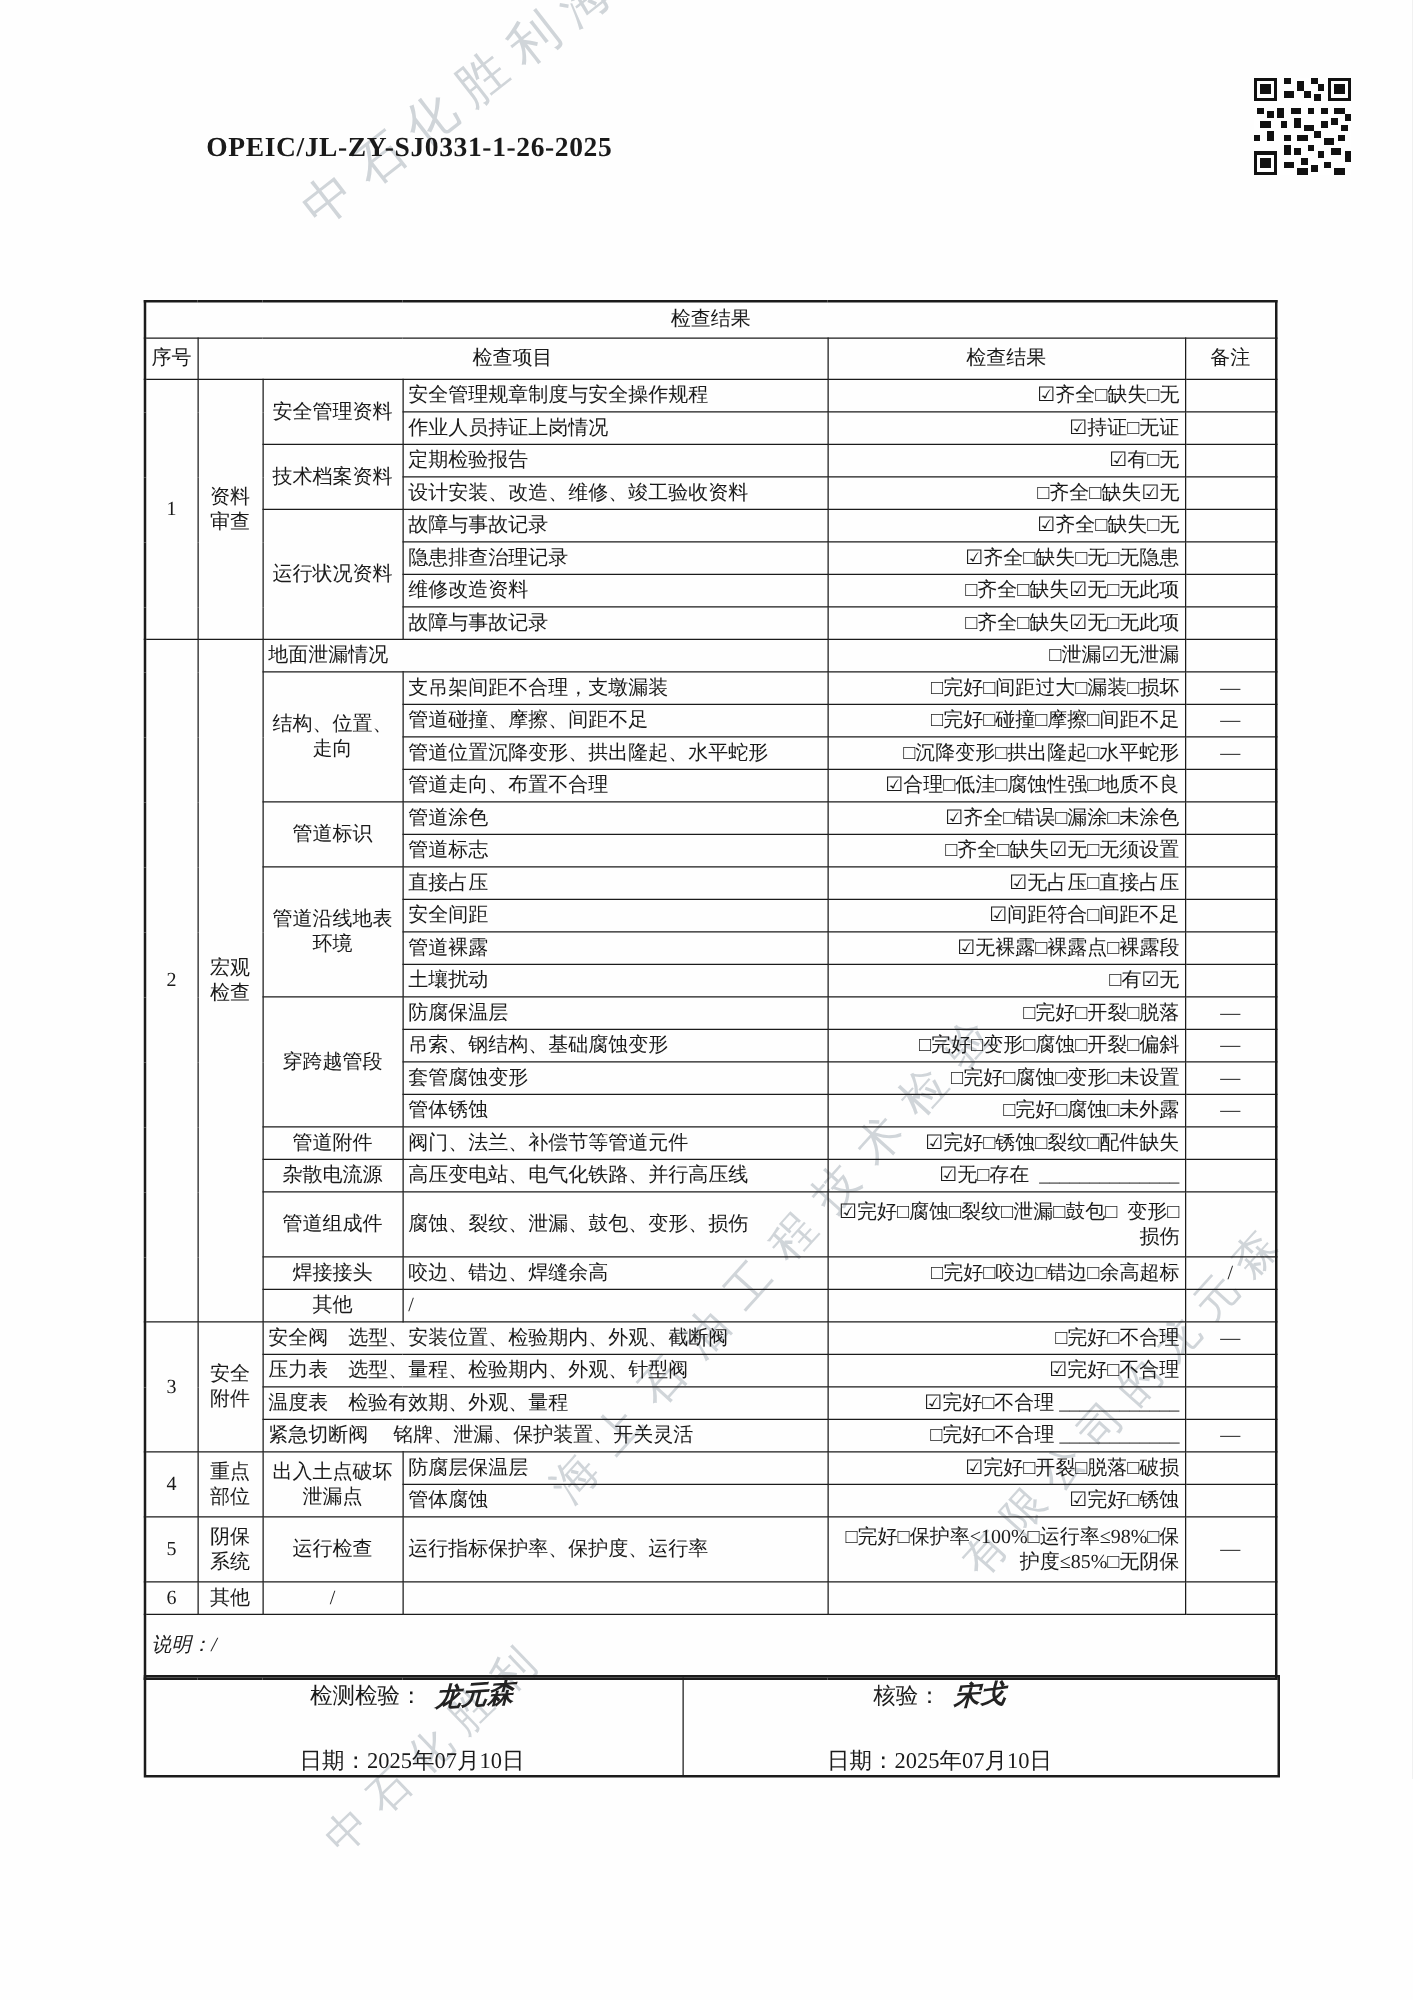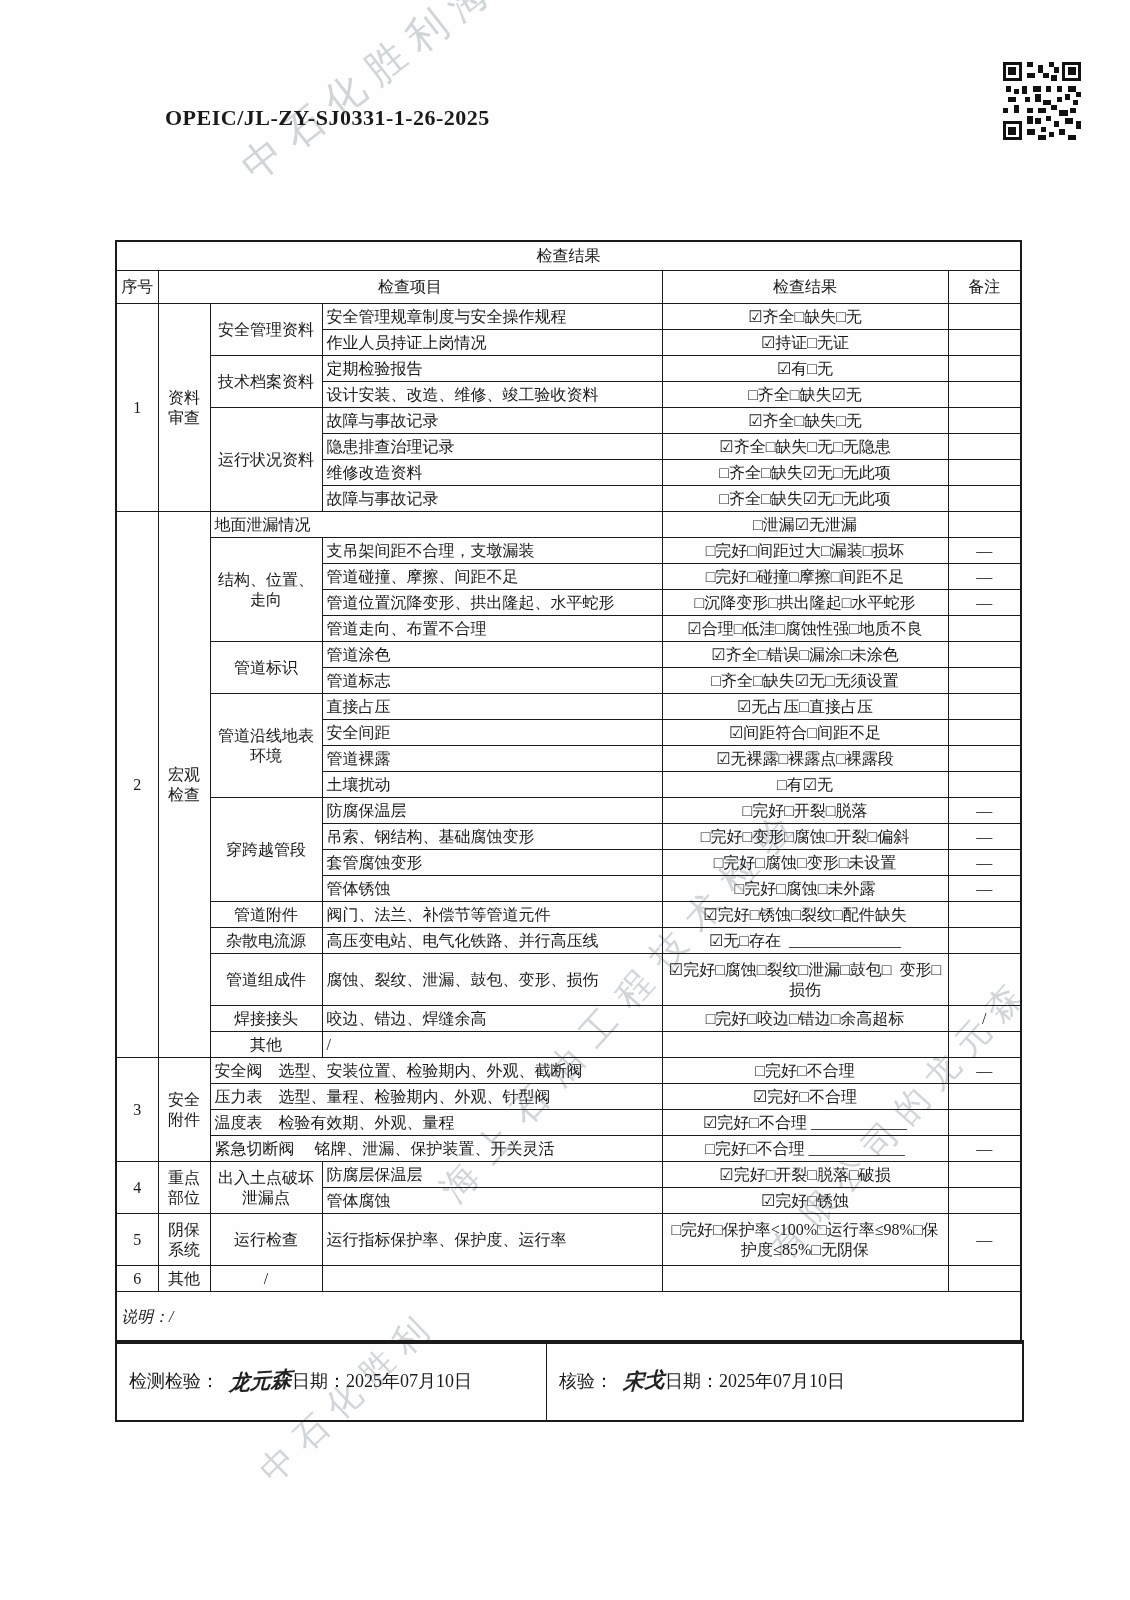--- a/index.html
+++ b/index.html
@@ -46,29 +46,29 @@
     overflow:hidden;
     white-space:pre-wrap;
     vertical-align:middle;
   }
   table.main tr{height:26px;}
   td.ttl{text-align:center;font-size:17px;height:26px;}
   td.hdr{text-align:center;font-size:17px;height:30px;}
   td.num{text-align:center;}
   td.cat{text-align:center;}
   td.item{text-align:left;}
-  td.res{text-align:center;}
+  td.res{text-align:right;}
   td.rem{text-align:center;}
   td.note{vertical-align:top;padding-top:5px;font-size:17px;height:48px;text-align:left;}
   
   .sig-table{
     position:absolute;top:1340px;left:115px;width:905px;height:78px;
     border:2px solid #1b1b1b;display:flex;z-index:1;background:transparent;
   }
-  .sig-cell{display:flex;align-items:center;font-size:18px;}
+  .sig-cell{display:flex;align-items:center;justify-content:space-between;font-size:18px;flex-direction:column;}
   .sig-cell.left{width:430px;border-right:1px solid #1b1b1b;padding:0 16px 0 12px;box-sizing:border-box;}
   .sig-cell.right{width:475px;padding:0 78px 0 12px;box-sizing:border-box;}
   .sig-group{display:flex;align-items:center;}
   .sig-label{font-size:18px;}
   .sig-name{
     margin-left:10px;font-size:21px;font-weight:bold;font-style:italic;
     transform:rotate(-4deg) skewX(-6deg);display:inline-block;color:#222;
   }
   .sig-date{font-size:18px;}
 </style>

